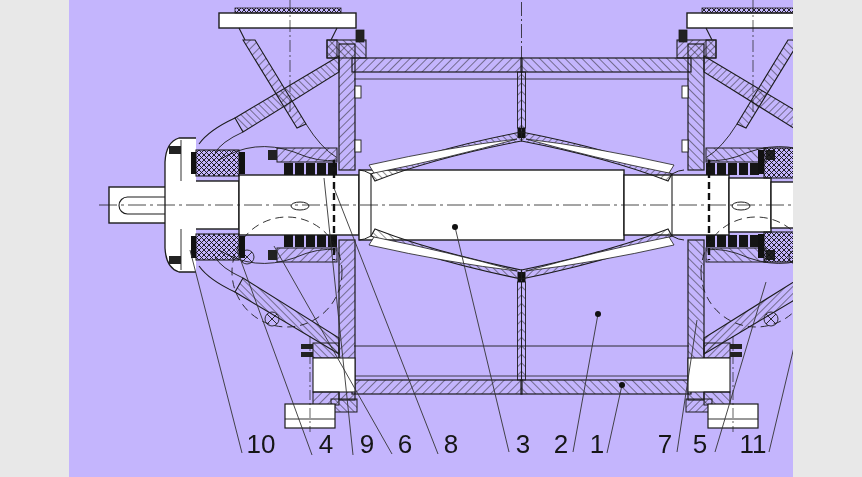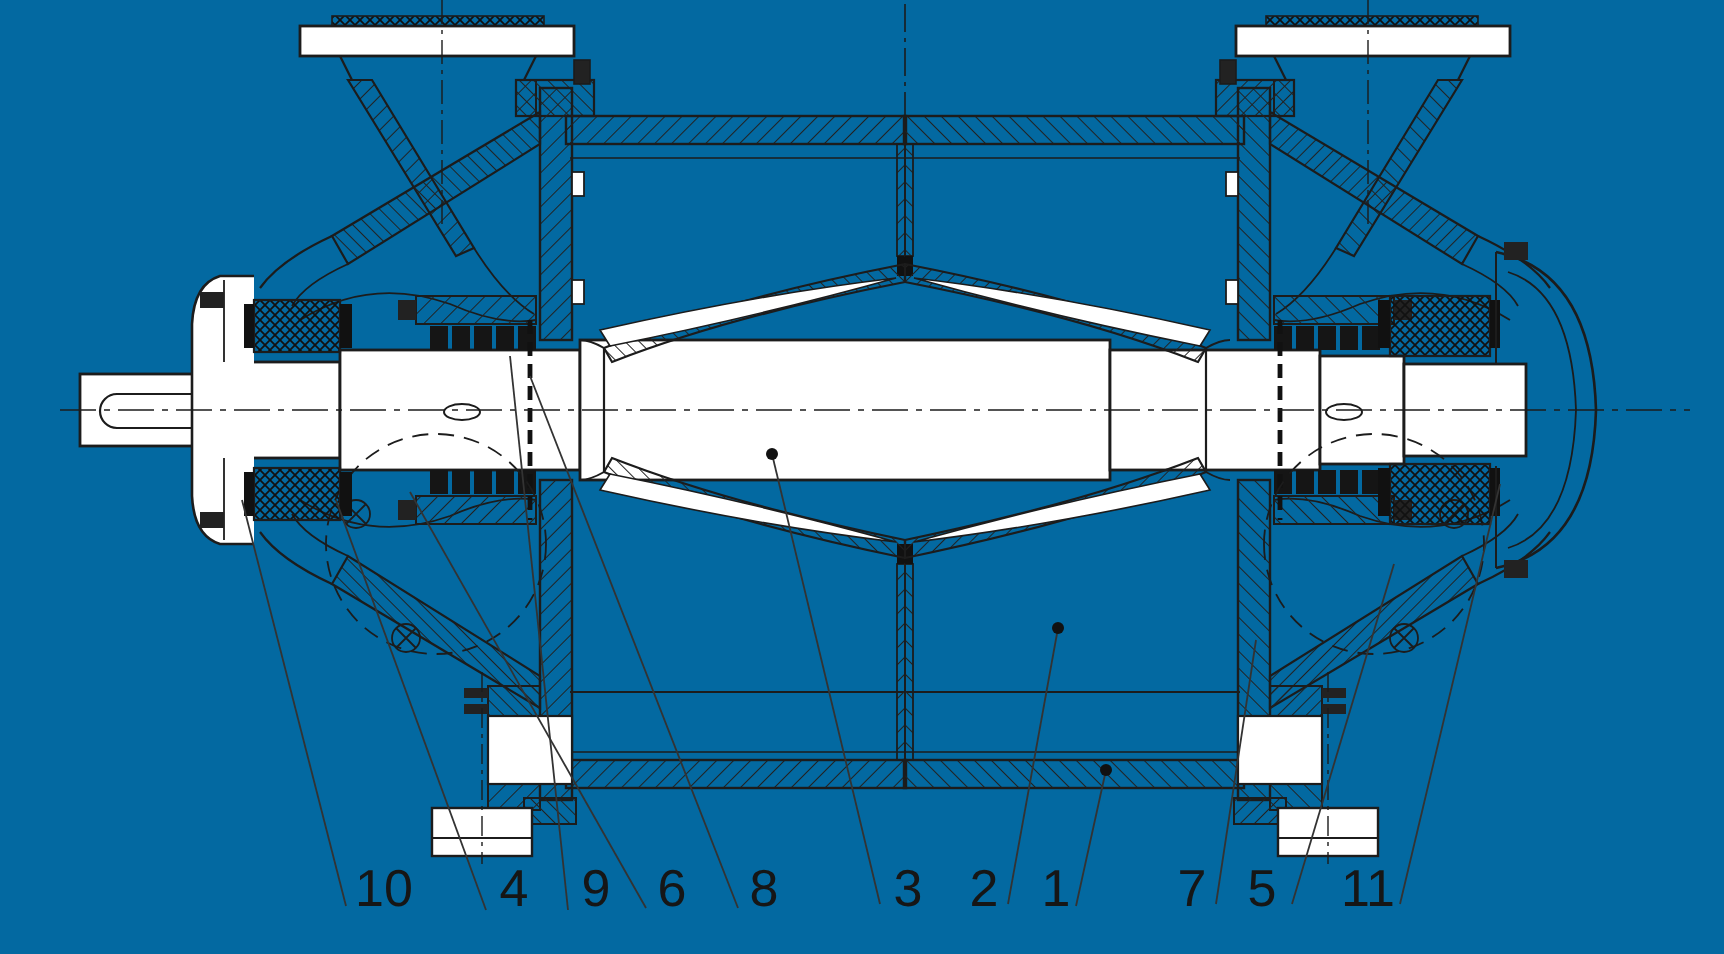--- a/index.html
+++ b/index.html
@@ -1,16 +1,16 @@
 <!DOCTYPE html>
 <html><head>
 <meta charset="utf-8">
 <style>
   html,body{margin:0;padding:0;background:#e8e8e8;font-family:"Liberation Sans",sans-serif;}
-  .stage{width:862px;height:477px;background:#0369a1;position:relative;overflow:hidden;margin:0 auto;}
+  .stage{width:724px;height:477px;background:#c4b5fd;position:relative;overflow:hidden;margin:0 auto;}
   svg{display:block}
   text.callout{font-family:"Liberation Sans",sans-serif;font-size:26px;fill:#161616;}
 </style>
 </head>
 <body>
 
 <div class="stage">
 <svg width="862" height="477" viewBox="0 0 862 477">
   <defs>
     <pattern id="h1" patternUnits="userSpaceOnUse" width="6" height="6" patternTransform="rotate(45)">

